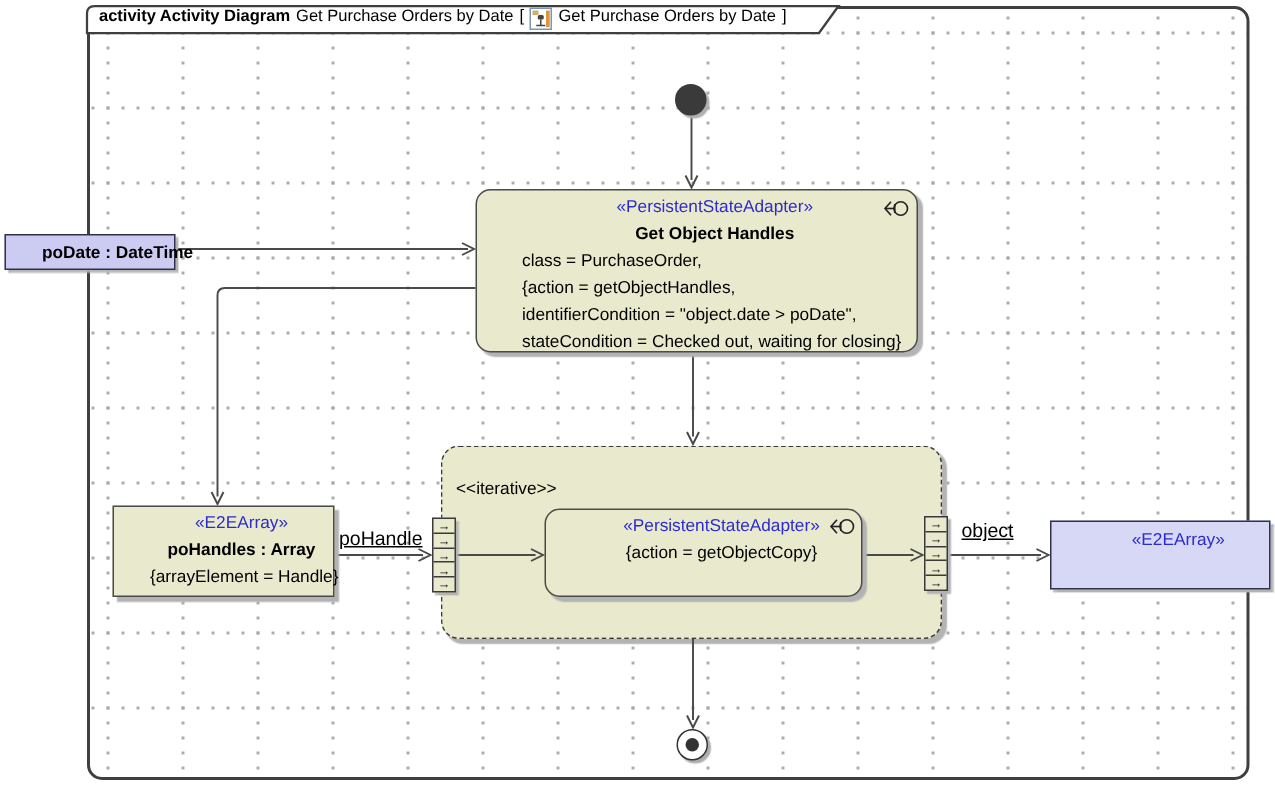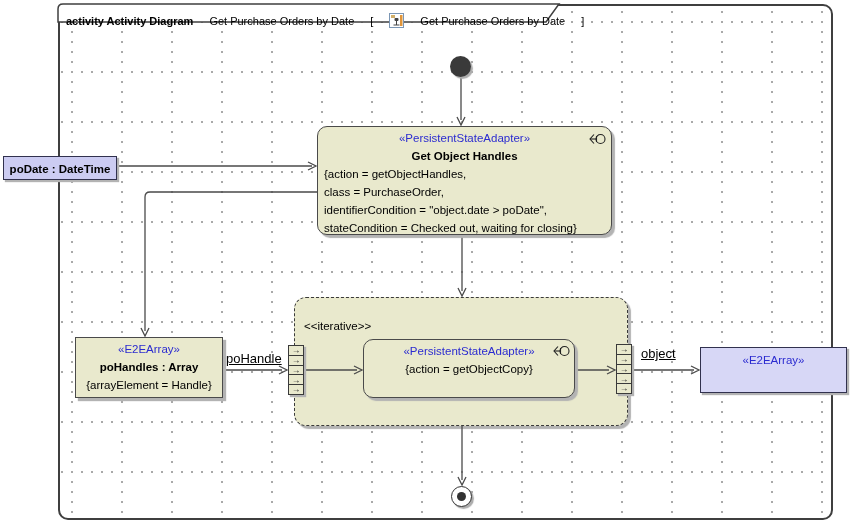--- a/index.html
+++ b/index.html
@@ -10,21 +10,21 @@
     border:2px solid #3f3f3f;border-radius:10px;box-sizing:border-box;
     background-image:
       radial-gradient(circle,#a9a9a9 0.9px,rgba(0,0,0,0) 1.2px),
       radial-gradient(circle,#a9a9a9 0.9px,rgba(0,0,0,0) 1.2px);
     background-size:10px 50px,50px 10px;
     background-position:37px 41px,37px 41px;}
   svg{position:absolute;left:0;top:0;overflow:visible;}
   .edge{stroke:var(--line,#4a4a4a);stroke-width:1.3;fill:none;}
   .ahead{stroke:var(--line,#4a4a4a);stroke-width:1.3;fill:none;stroke-linejoin:miter;}
   
-  .shape{position:absolute;box-sizing:border-box;text-align:center;}
+  .shape{position:absolute;box-sizing:border-box;text-align:center;padding-left:24px;}
   .khaki{background:var(--action_fill,#e9e9cd);border:1.4px solid #4a4a4a;
     box-shadow:3px 3px 1px var(--shadow,#b3b3b3);}
   .round{border-radius:10px;}
   .stereo{color:var(--stereotype_text,#2b2bd0);font-size:11.5px;line-height:18px;white-space:nowrap;}
   .bname{font-weight:bold;font-size:11.5px;line-height:18px;white-space:nowrap;}
   .cons{font-size:11.5px;line-height:18px;text-align:left;padding-left:6px;white-space:nowrap;}
   .ccons{font-size:11.5px;line-height:18px;white-space:nowrap;}
   .lav{background:var(--object_fill_left,#ccccf2);border:1.4px solid #31314e;
     box-shadow:2px 2px 1px var(--shadow,#b3b3b3);}
   #region{position:absolute;left:294px;top:297px;width:334px;height:129px;box-sizing:border-box;
@@ -40,21 +40,21 @@
   .cnode{position:absolute;border-radius:50%;}
   #startnode{left:450px;top:56px;width:21px;height:21px;background:#3a3a3a;
     box-shadow:2px 2px 1px #adadad;}
   #finalnode{left:451px;top:486px;width:21px;height:21px;background:#fff;
     border:1.6px solid #333;box-sizing:border-box;box-shadow:2px 2px 1px #adadad;
     display:flex;align-items:center;justify-content:center;}
   #finalnode .dot{width:9px;height:9px;border-radius:50%;background:#333;}
   .elabel{position:absolute;font-size:13px;white-space:nowrap;text-decoration:underline;}
   
   #titlerow{position:absolute;left:66px;top:5px;height:31px;display:flex;
-    align-items:center;gap:16px;font-size:11px;white-space:nowrap;}
+    gap:4px;font-size:11px;white-space:nowrap;}
   #titlerow .b{font-weight:bold;}
   .beh-icon{position:absolute;}
 </style>
 </head>
 <body>
 
 <div id="canvas">
 
   <div id="frame"></div>
 
@@ -126,22 +126,22 @@
     </svg>
     <span>Get Purchase Orders by Date</span>
     <span>]</span>
   </div>
 
   <div id="startnode" class="cnode"></div>
 
   <div class="shape khaki round" style="left:317px;top:126px;width:295px;height:109px;padding-top:2px;">
     <div class="stereo">«PersistentStateAdapter»</div>
     <div class="bname">Get Object Handles</div>
+    <div class="cons">class = PurchaseOrder,</div>
     <div class="cons">{action = getObjectHandles,</div>
-    <div class="cons">class = PurchaseOrder,</div>
     <div class="cons">identifierCondition = "object.date &gt; poDate",</div>
     <div class="cons">stateCondition = Checked out, waiting for closing}</div>
     <svg class="beh-icon" style="right:5px;top:5px;left:auto;" width="17" height="14" viewBox="0 0 17 14">
       <polyline points="5,2.5 1,7 5,11.5" fill="none" stroke="#222" stroke-width="1.1"></polyline>
       <line x1="1" y1="7" x2="7.5" y2="7" stroke="#222" stroke-width="1.1"></line>
       <line x1="7.5" y1="4" x2="7.5" y2="10" stroke="#222" stroke-width="1.1"></line>
       <circle cx="11.5" cy="7" r="4.5" fill="none" stroke="#222" stroke-width="1.1"></circle>
     </svg>
   </div>
 

